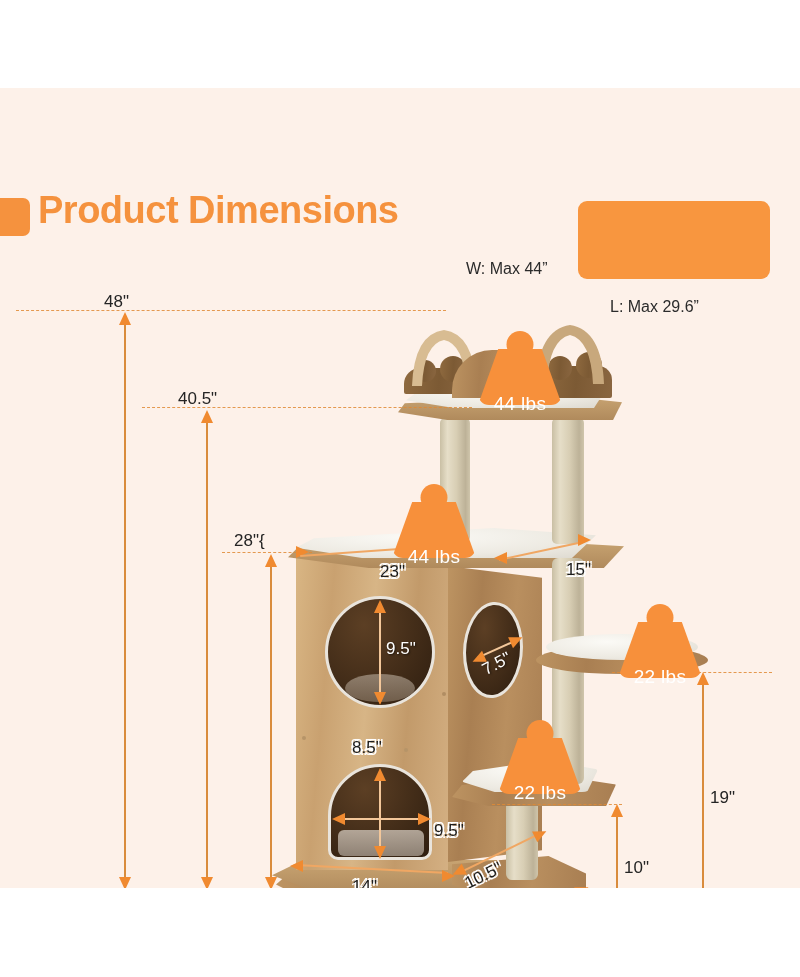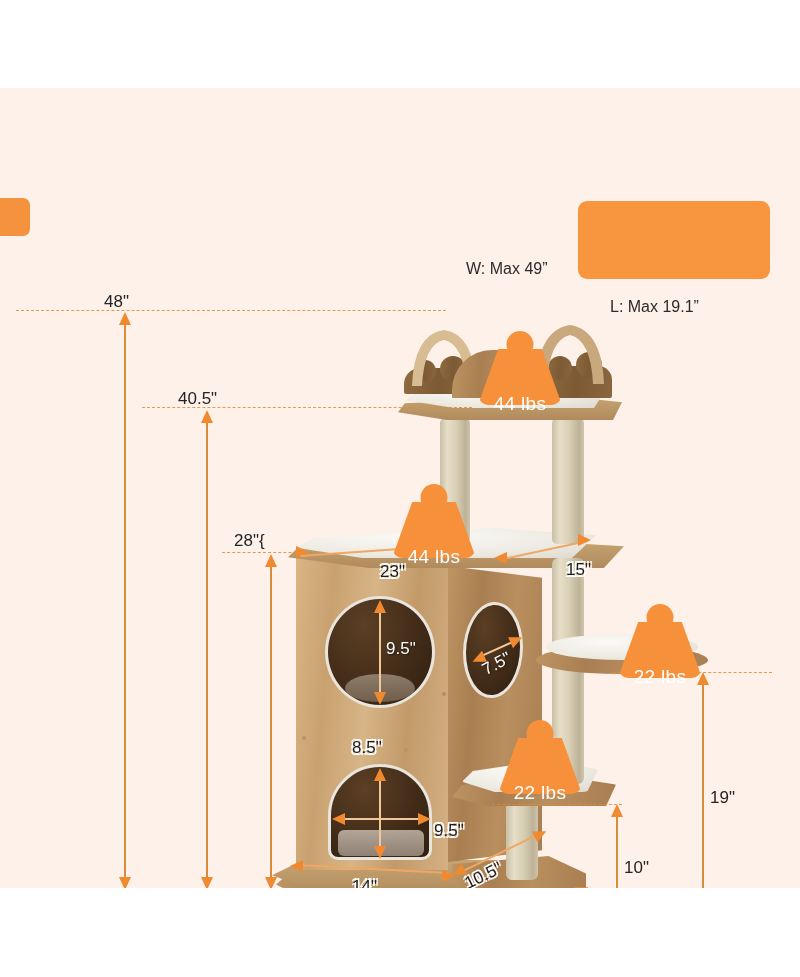--- a/index.html
+++ b/index.html
@@ -99,24 +99,25 @@
   }
 </style>
 </head>
 <body>
 
 <div id="stage">
 
   <div class="panel">
 
     <div class="hdr-square"></div>
+    <div class="hdr-title">Product Dimensions</div>
 
     <div class="mat-rect"></div>
-    <div class="mat-w">W: Max 49”</div>
-    <div class="mat-l">L: Max 19.1”</div>
+    <div class="mat-w">W: Max 44”</div>
+    <div class="mat-l">L: Max 29.6”</div>
 
     <div class="tree">
 
       <div class="w wood-md" style="left:276px;top:786px;width:300px;height:26px;border-radius:10px;
                   clip-path:polygon(4% 0,88% 0,100% 62%,96% 100%,10% 100%,0 40%);"></div>
       <div class="w wood-top" style="left:272px;top:772px;width:312px;height:34px;border-radius:12px;
                   clip-path:polygon(10% 0,72% 0,100% 58%,88% 100%,16% 100%,0 45%);"></div>
       <div class="w wood-md" style="left:452px;top:768px;width:134px;height:46px;border-radius:8px;
                   clip-path:polygon(0 18%,72% 0,100% 38%,100% 72%,34% 100%,0 62%);"></div>
 

